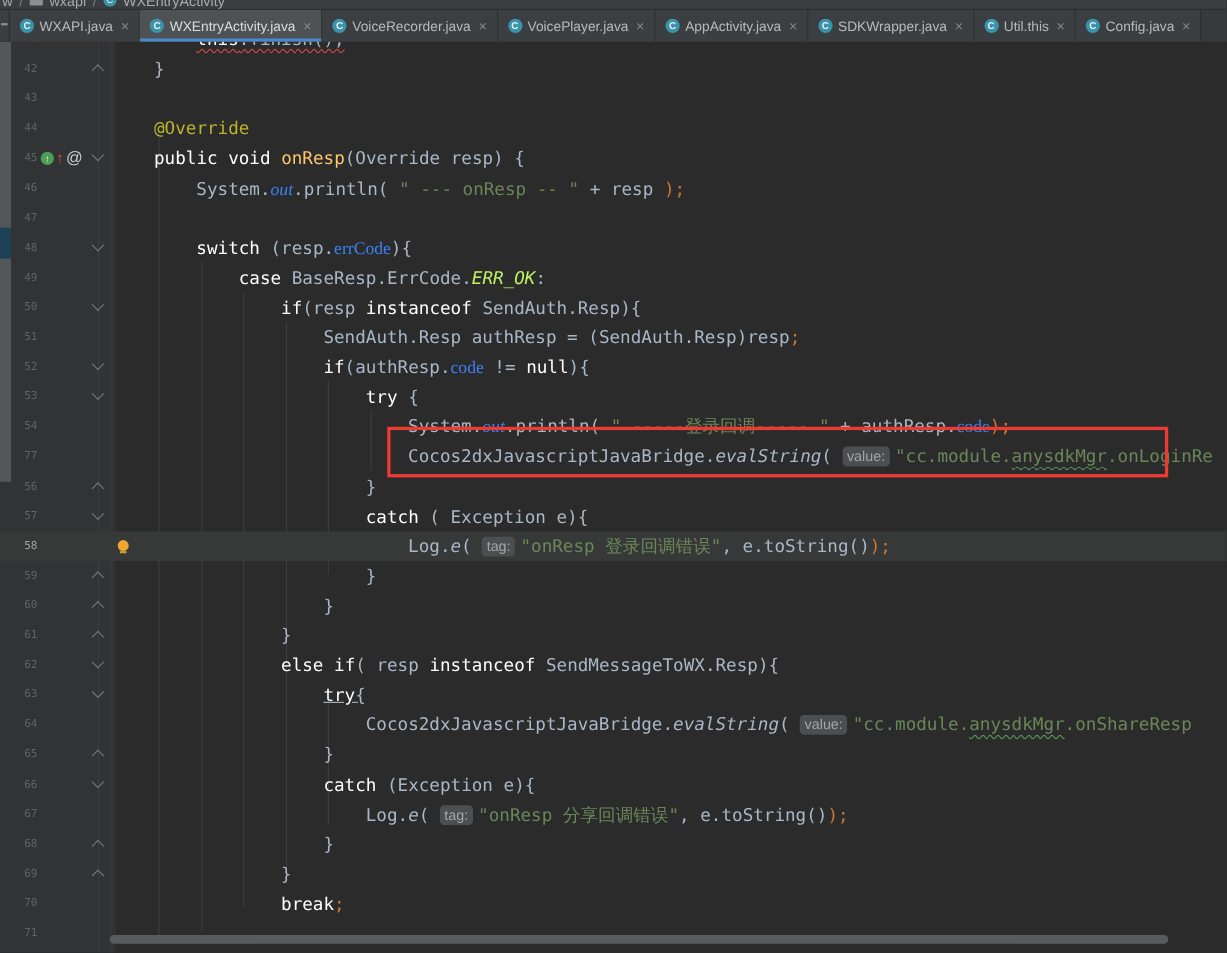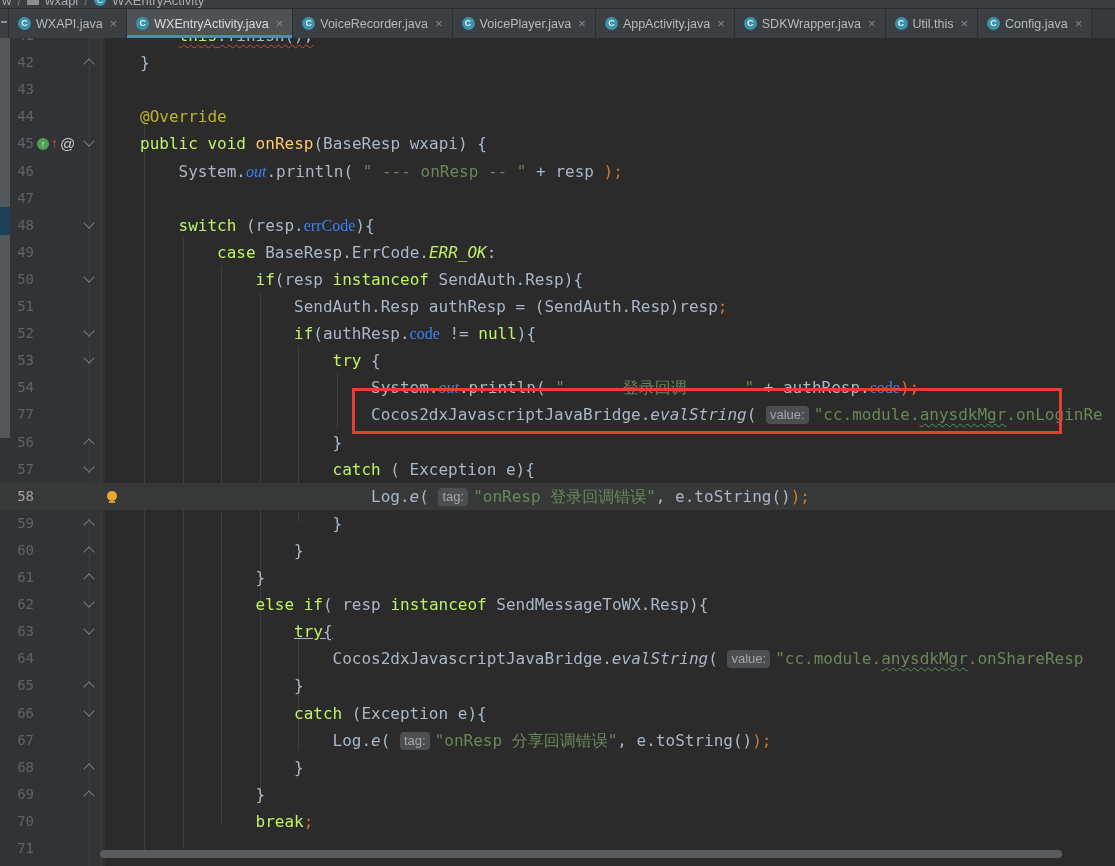--- a/index.html
+++ b/index.html
@@ -32,25 +32,25 @@
   .tclose { color:#84888b; font-size:13px; line-height:13px; margin-left:2px; }
   .tabbar-fill { flex:1; background:#363a3c; }
 
   
   .editor { position:absolute; left:0; top:38px; width:1115px; height:828px; background:#2b2b2b; overflow:hidden; }
   .gutter-bg { position:absolute; left:0; top:0; width:105px; height:100%; background:#313335; }
   .vline { position:absolute; width:1px; background:#3b3e40; }
   .row { position:absolute; left:0; width:1400px; height:27px; }
   .row.hl { background:#373939; }
   .ln { position:absolute; left:0; top:0; width:34px; height:27px; text-align:right;
-        color:#606366; font-family:"DejaVu Sans Mono", monospace; font-size:14px; line-height:27px; }
+        color:#606366; font-family:"DejaVu Sans Mono", monospace; font-size:10px; line-height:27px; }
   .row.hl .ln { color:#a3a3a3; }
   .code { position:absolute; left:105px; top:0; height:27px; line-height:27px; white-space:pre;
           font-family:"DejaVu Sans Mono", monospace; font-size:16px; color:#a9b7c6; }
-  .tk-kw  { color:#bef264; }
+  .tk-kw  { color:#ffffff; }
   .tk-pln { color:#a9b7c6; }
   .tk-str { color:#6a8759; }
   .tk-fld { color:#3b82f6;font-family:Liberation Serif, serif; }
   .tk-cst { color:#bef264; font-style:italic; }
   .tk-ann { color:#bbb529; }
   .tk-dec { color:#ffc66d; }
   .tk-semi{ color:#cc7832; }
   .it { font-style:italic; }
   .wv-red   { text-decoration:underline wavy #cf4b41 1px; text-underline-offset:3px; }
   .wv-green { text-decoration:underline wavy #55955c 1px; text-underline-offset:3px; }
@@ -171,21 +171,21 @@
       <span class="code" style="padding-left: 35px;"><span class="tk-ann">@Override</span></span>
     </div>
     <div class="row" style="top: 92.4px;">
       <span class="ln">45</span>
       <span class="gicons">
         <span class="ovr">↑</span>
         <span class="redarr">↑</span>
         <span class="at">@</span>
       </span>
       <span class="fold down"></span>
-      <span class="code" style="padding-left: 35px;"><span class="tk-kw">public</span><span class="tk-pln"> </span><span class="tk-kw">void</span><span class="tk-pln"> </span><span class="tk-dec">onResp</span><span class="tk-pln">(BaseResp wxapi) {</span></span>
+      <span class="code" style="padding-left: 35px;"><span class="tk-kw">public</span><span class="tk-pln"> </span><span class="tk-kw">void</span><span class="tk-pln"> </span><span class="tk-dec">onResp</span><span class="tk-pln">(Override resp) {</span></span>
     </div>
     <div class="row" style="top: 119.5px;">
       <span class="ln">46</span>
       <span class="code" style="padding-left: 73.5px;"><span class="tk-pln">System.</span><span class="tk-fld it">out</span><span class="tk-pln">.println( </span><span class="tk-str">" --- onResp -- "</span><span class="tk-pln"> + resp </span><span class="tk-semi">);</span></span>
     </div>
     <div class="row" style="top: 146.6px;">
       <span class="ln">47</span>
       <span class="code" style="padding-left: 73.5px;"></span>
     </div>
     <div class="row" style="top: 173.7px;">

